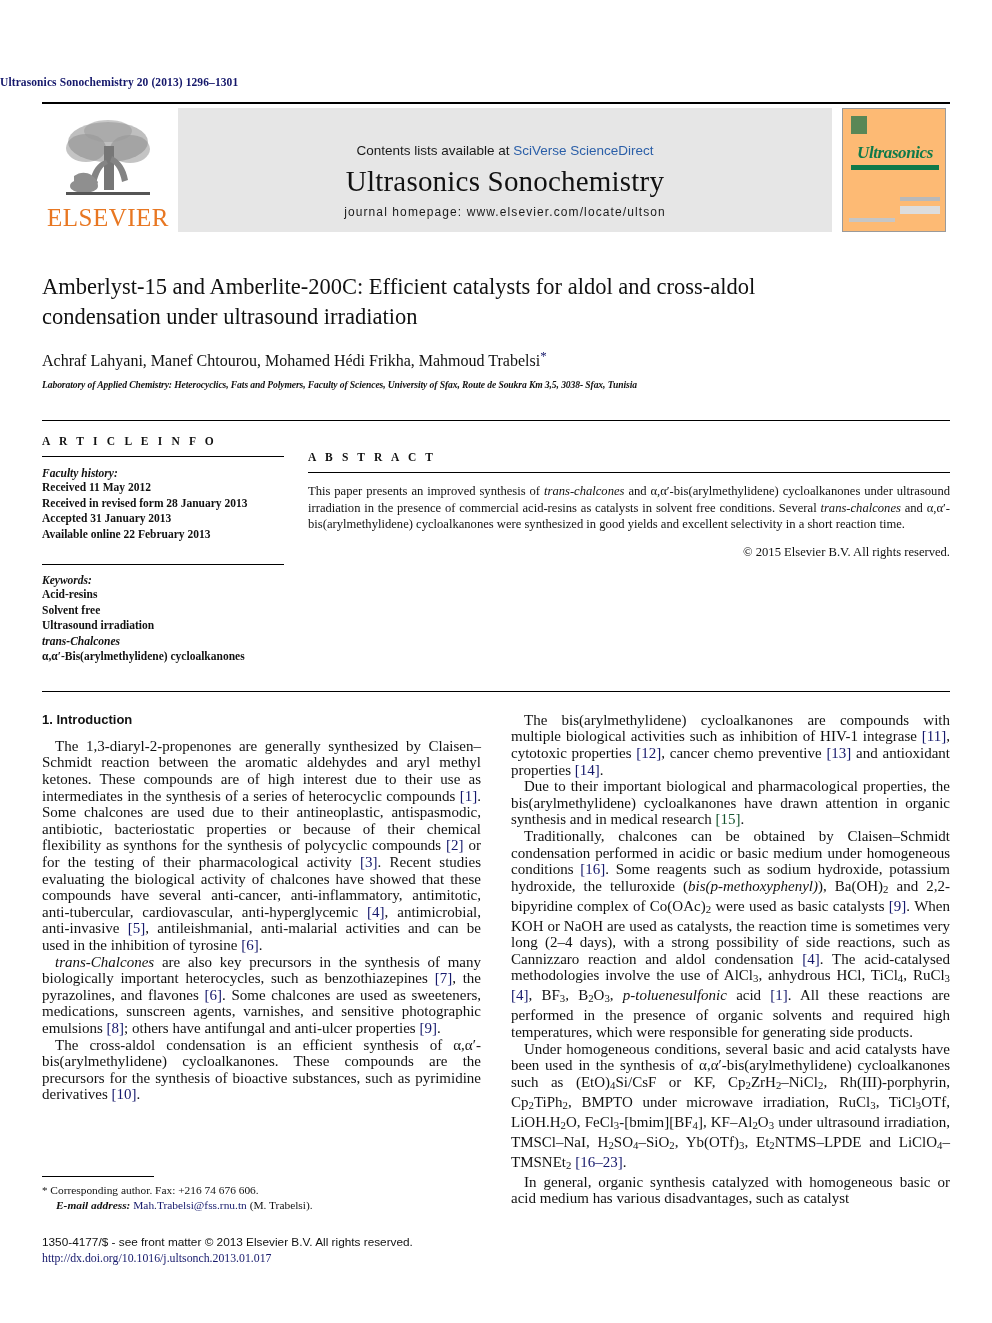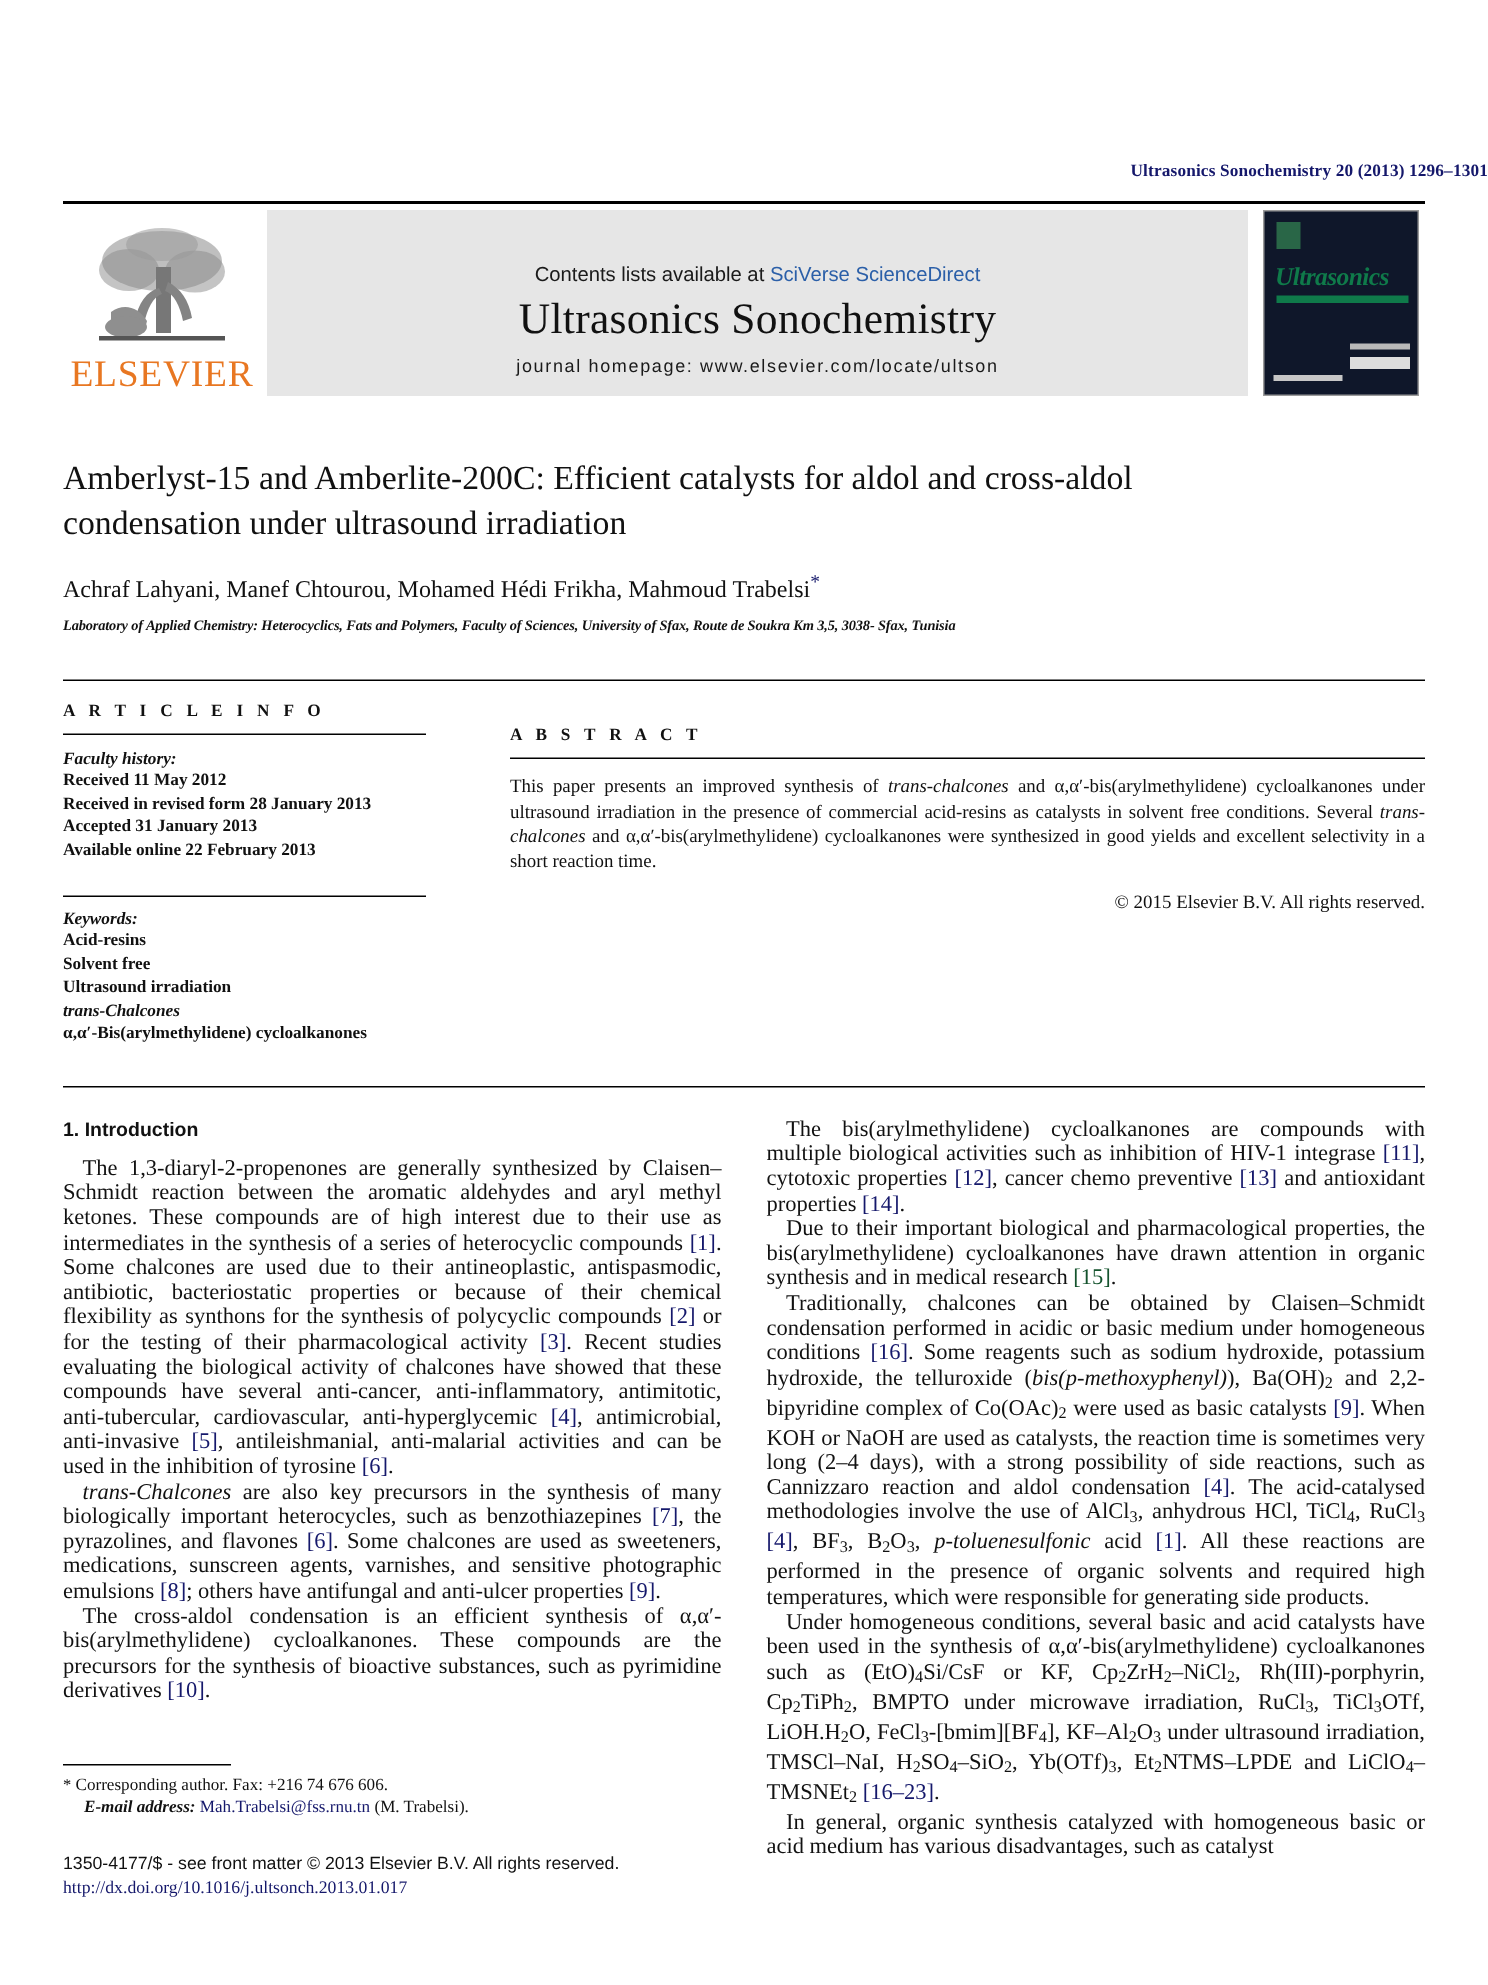--- a/index.html
+++ b/index.html
@@ -11,27 +11,27 @@
     font-family: "Liberation Serif", serif;
     color: #000000;
     position: relative;
     overflow: hidden;
   }
 
   .page { position: relative; width: 992px; height: 1323px; padding: 0; }
 
   
   .running-head {
-    text-align: right;
+    text-align: left;
     font-family: "Liberation Serif", serif;
     font-weight: bold;
     font-size: 11.5px;
     color: #15186b;
     letter-spacing: 0.1px;
-    padding-top: 108px;
+    padding-top: 76px;
   }
 
   
   .masthead {
     margin: 14px 42px 0 42px;
     border-top: 2.2px solid #000;
     padding-top: 4px;
     display: flex;
     align-items: stretch;
     height: 130px;
@@ -90,23 +90,24 @@
     width: 112px;
     flex: 0 0 112px;
     display: flex;
     align-items: center;
     justify-content: center;
   }
   .cover-img {
     width: 104px;
     height: 124px;
     border: 1px solid #9a9a9a;
-    background: #0f172a;
+    background: #fdba74;
     position: relative;
     overflow: hidden;
+    text-align: center;
   }
   .cover-emblem {
     position: absolute; left: 8px; top: 7px;
     width: 16px; height: 18px; background: #2f7a4f; opacity: .8;
   }
   .cover-wordmark {
     position: absolute; left: 7px; top: 34px; width: 90px;
     font-family: "Liberation Serif", serif;
     font-style: italic; font-weight: bold;
     font-size: 17px; color: #0f7a4a;
@@ -146,21 +147,21 @@
     color: #111;
     letter-spacing: -0.1px;
   }
 
   
   .info-abstract {
     margin: 30px 42px 0 42px;
     border-top: 1.1px solid #000;
     padding-top: 14px;
     display: flex;
-    gap: 56px;
+    gap: 24px;
   }
   .col-info { width: 242px; flex: 0 0 242px; }
   .col-abstract { flex: 1 1 auto; margin-top: 16px; }
 
   .sec-label {
     font-family: "Liberation Serif", serif;
     font-weight: bold;
     font-size: 11.5px;
     letter-spacing: 3.2px;
     color: #111;

